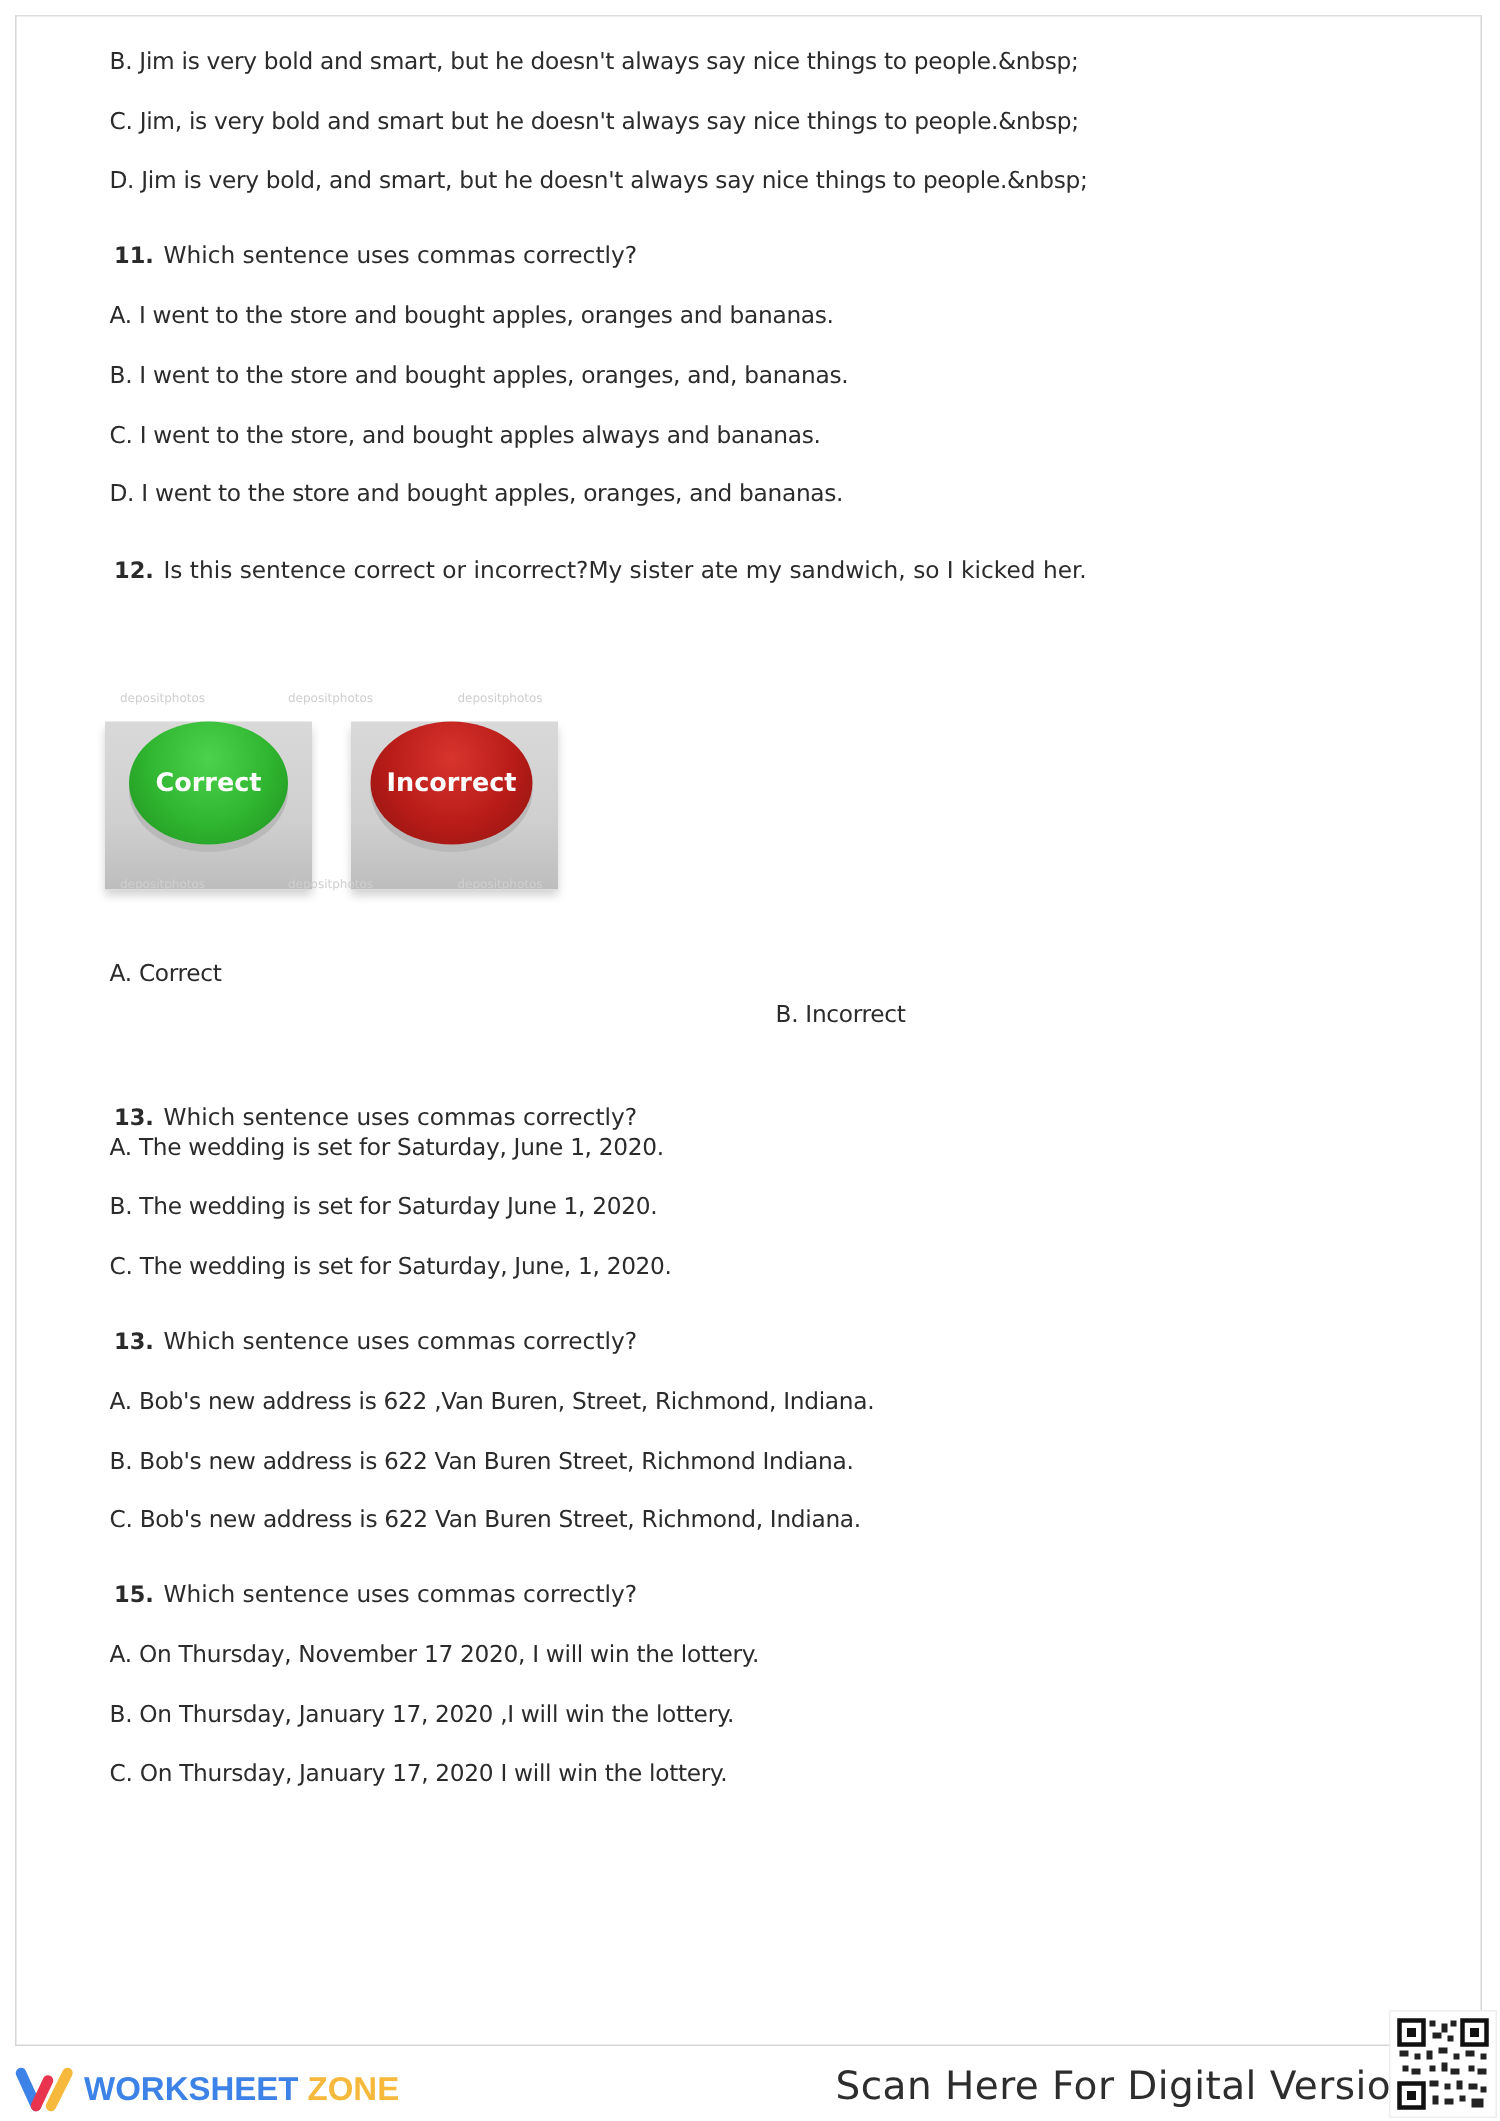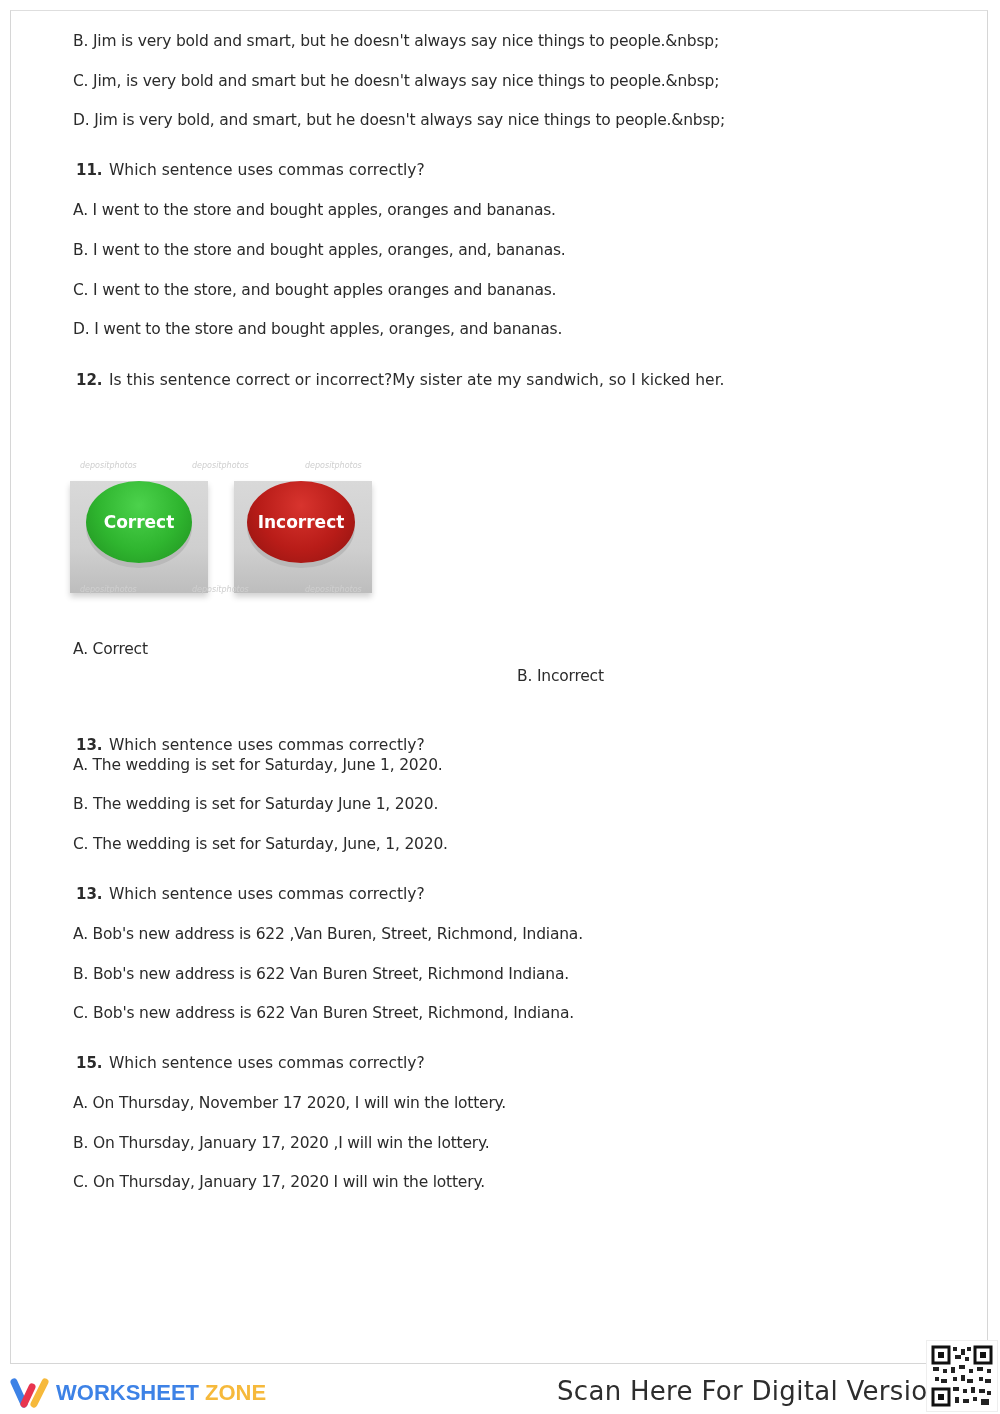--- a/index.html
+++ b/index.html
@@ -8,21 +8,21 @@
     .frame { position: absolute; left: 10px; top: 10px; width: 978px; height: 1354px;
              border: 1.5px solid #d6d6d6; border-top: 1.5px solid #dedede; box-sizing: border-box; }
     .opt { position: absolute; left: 61px; font-size: 15.5px; letter-spacing: -0.2px; white-space: nowrap; color: #2b2b2b; margin-left: 12px; }
     .q { position: absolute; left: 28px; font-size: 15.5px; white-space: nowrap; color: #2b2b2b; }
     .q .num { font-weight: bold; display: inline-block; width: 33px; font-size: 15px; margin-left: 48px; }
     .imgbox { position: absolute; left: 62px; top: 405px; width: 320px; height: 250px; }
     .base { position: absolute; background: linear-gradient(180deg,#d9d9d9 0%, #cfcfcf 60%, #bdbdbd 100%);
             box-shadow: 0 4px 6px rgba(0,0,0,0.18); }
     .btn3d { position: absolute; border-radius: 50%; display: flex; align-items: center; justify-content: center;
              color: #fff; font-weight: bold; font-size: 17px; font-family: "DejaVu Sans", sans-serif; }
-    .wm { position: absolute; font-size: 8px; color: #cfcfcf; font-style: italic; }
+    .wm { position: absolute; font-size: 8px; color: #cfcfcf; }
     .footer-logo { position: absolute; left: 10px; top: 1376px; height: 34px; display: flex; align-items: center; }
     .logo-text { font-family: "Liberation Sans", sans-serif; font-weight: bold; font-size: 22px; letter-spacing: 0px; margin-left: 6px; }
     .logo-w { color: #3d82e6; }
     .logo-z { color: #f6b93b; margin-left: 6px; }
     .scan { position: absolute; left: 557px; top: 1376px; font-size: 26px; color: #2d2d2d; letter-spacing: 0.3px; white-space: nowrap; }
     .qr { position: absolute; left: 926px; top: 1340px; width: 70px; height: 70px; background: #fff; border: 1px solid #eee; }
   </style>
 </head>
 <body>
 
@@ -41,21 +41,21 @@
 <div class="q" style="top:161px">
   <span class="num">11.</span><span>Which sentence uses commas correctly?</span>
 </div>
 <div class="opt" style="top:201px">
   <span>A.</span> <span>I went to the store and bought apples, oranges and bananas.</span>
 </div>
 <div class="opt" style="top:241px">
   <span>B.</span> <span>I went to the store and bought apples, oranges, and, bananas.</span>
 </div>
 <div class="opt" style="top:281px">
-  <span>C.</span> <span>I went to the store, and bought apples oranges and bananas.</span>
+  <span>C.</span> <span>I went to the store, and bought apples always and bananas.</span>
 </div>
 <div class="opt" style="top:320px">
   <span>D.</span> <span>I went to the store and bought apples, oranges, and bananas.</span>
 </div>
 
 <div class="q" style="top:371px">
   <span class="num">12.</span><span>Is this sentence correct or incorrect?My sister ate my sandwich, so I kicked her.</span>
 </div>
 
 <div class="imgbox">

